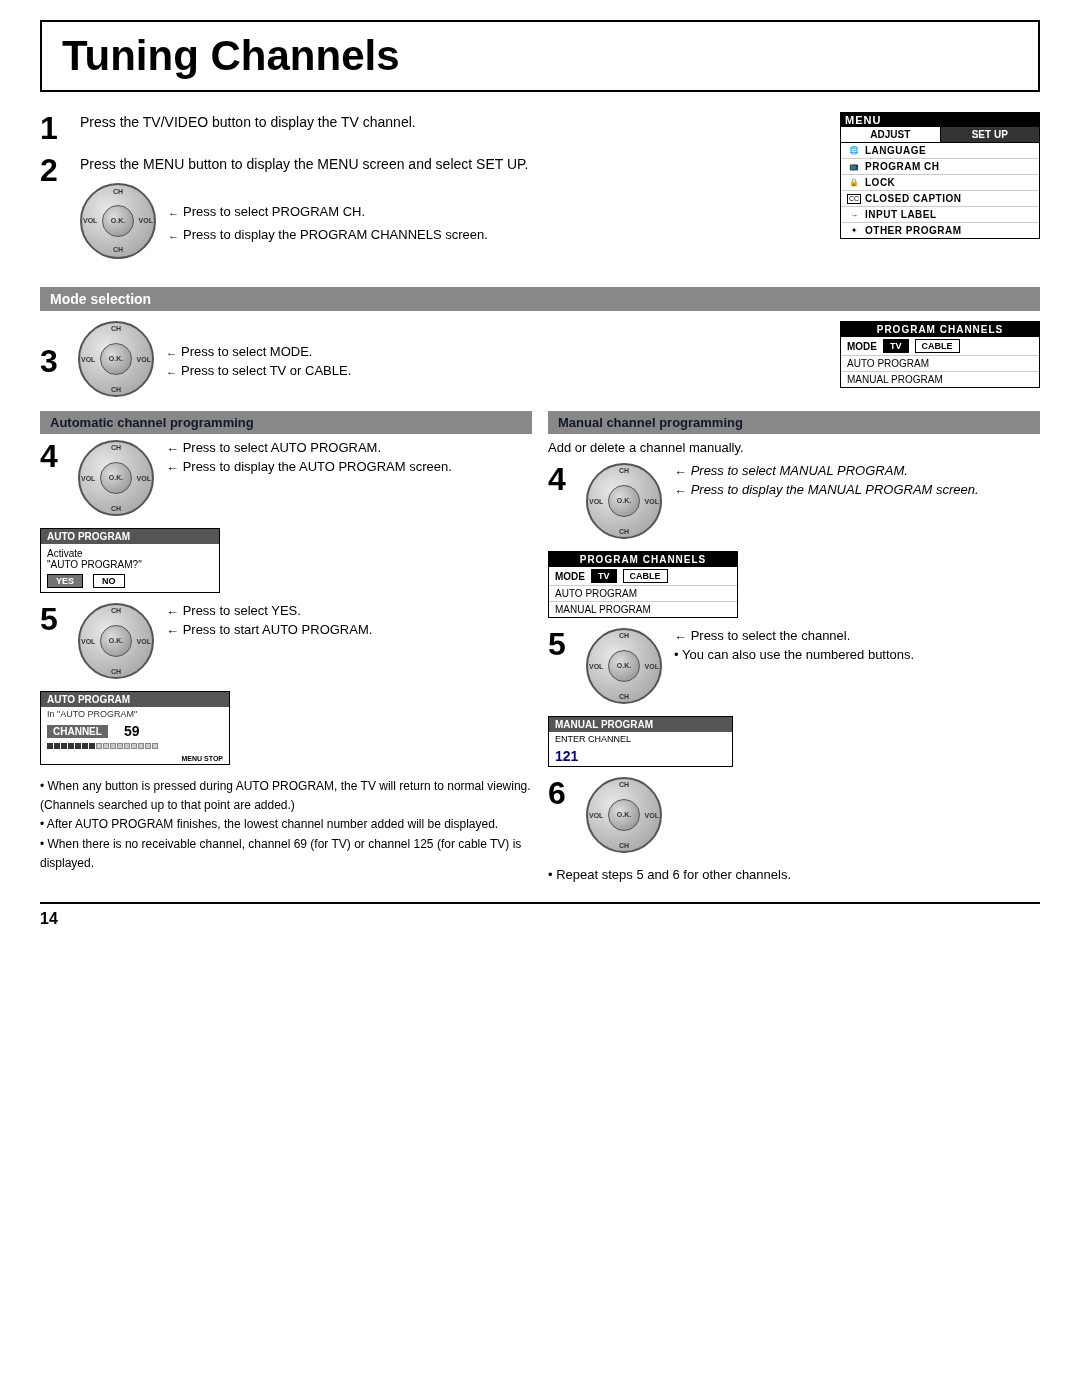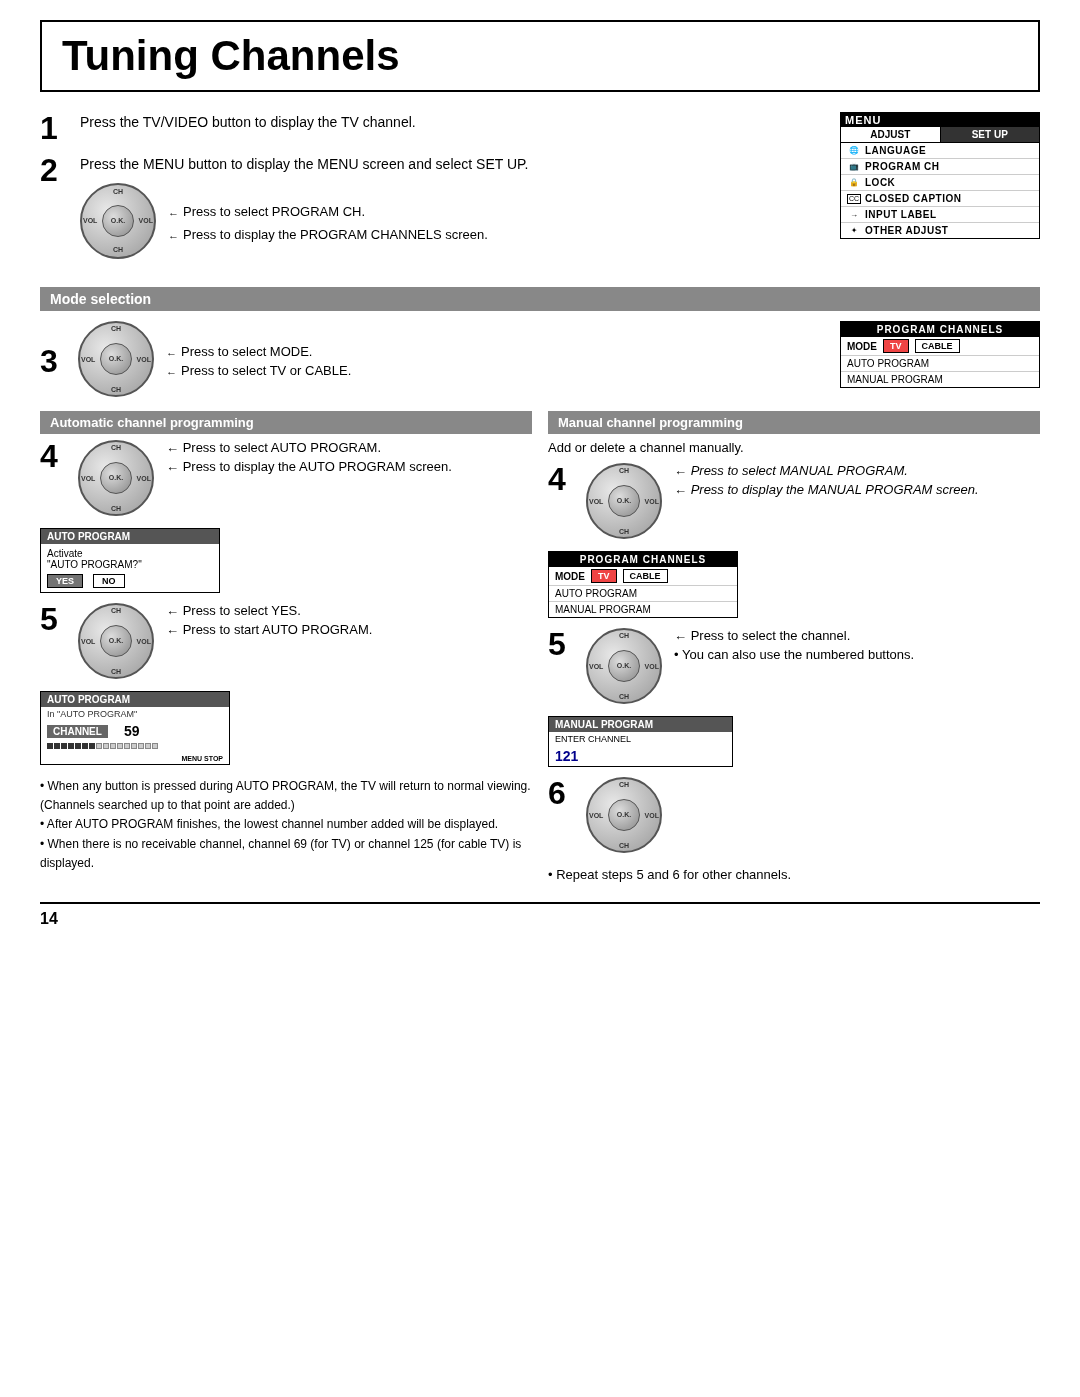--- a/index.html
+++ b/index.html
@@ -199,27 +199,27 @@
     .prog-ch-row:last-child { border-bottom: none; }
     .prog-ch-label { font-size: 10px; font-weight: bold; }
     .prog-ch-btn {
       padding: 1px 6px;
       border: 1px solid #000;
       font-size: 9px;
       font-weight: bold;
       background: #fff;
       margin-left: 2px;
     }
-    .prog-ch-btn.active { background: #ef4444; color: #fff; }
+    .prog-ch-btn.active { background: #000000; color: #fff; }
     .col-left { flex: 1; }
     .col-right { flex: 1; }
 
     .section-header-inline {
       background: #888;
-      color: #ffffff;
+      color: #0f172a;
       padding: 4px 10px;
       font-size: 13px;
       font-weight: bold;
       margin-bottom: 6px;
     }
 
     
     .auto-prog-box {
       border: 1.5px solid #000;
       width: 180px;
@@ -461,21 +461,21 @@
     <div class="menu-item">
       <div class="menu-item-icon" style="font-size:7px;border:1px solid #000;padding:0 1px;">CC</div>
       <span class="menu-item-text">CLOSED CAPTION</span>
     </div>
     <div class="menu-item">
       <div class="menu-item-icon">→</div>
       <span class="menu-item-text">INPUT LABEL</span>
     </div>
     <div class="menu-item">
       <div class="menu-item-icon">✦</div>
-      <span class="menu-item-text">OTHER ADJUST</span>
+      <span class="menu-item-text">OTHER PROGRAM</span>
     </div>
   </div>
 </div>
 
 <div class="section-header">
   <span>Mode selection</span>
 </div>
 
 <div class="step3-area">
   <div style="display:flex;align-items:center;gap:8px;flex:1;">

